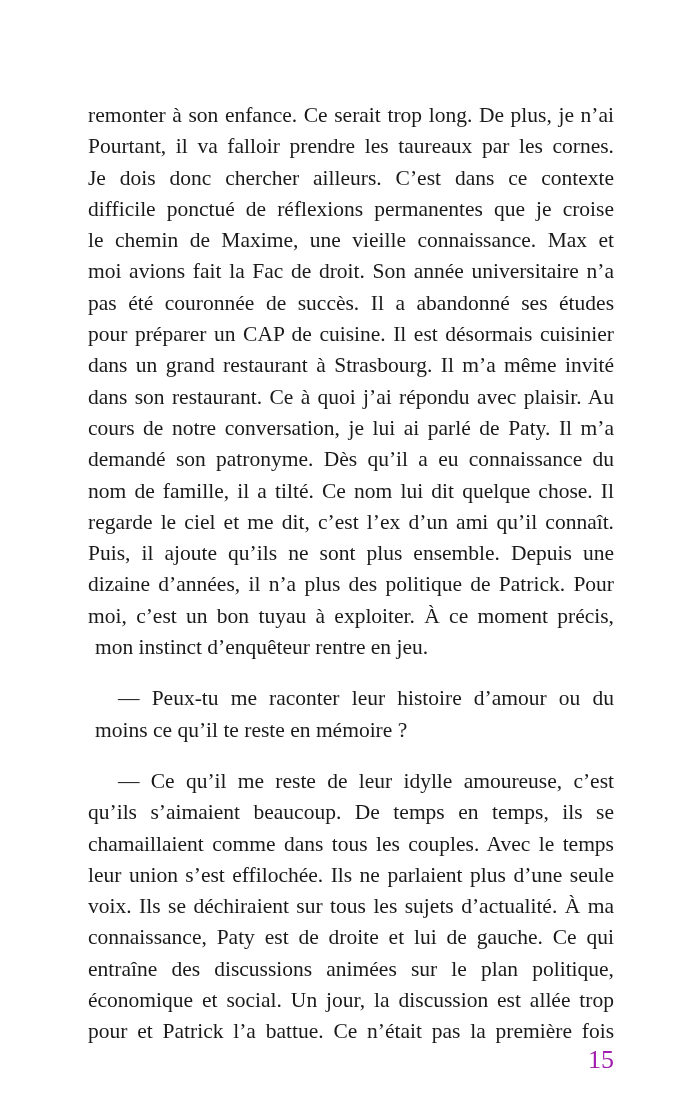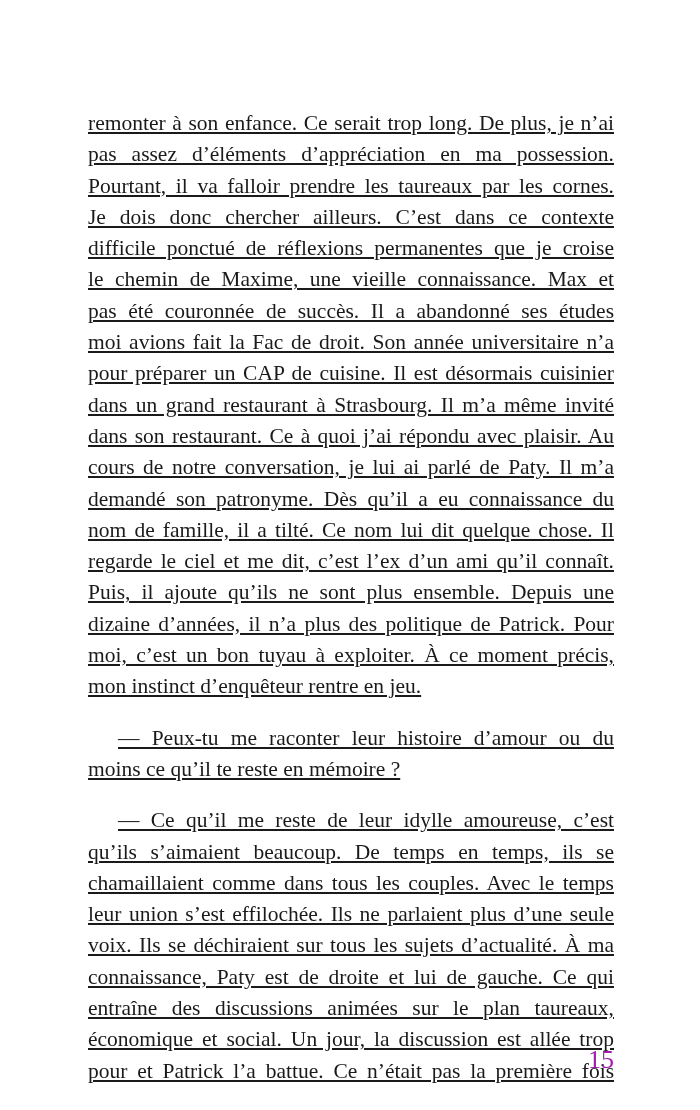--- a/index.html
+++ b/index.html
@@ -11,78 +11,77 @@
       width: 700px;
       height: 1110px;
       position: relative;
       overflow: hidden;
       font-family: "Liberation Serif", "DejaVu Serif", serif;
       color: #1a1a1a;
     }
     .page {
       position: absolute;
       left: 88px;
-      top: 108px;
+      top: 100px;
       width: 526px;
-      text-decoration: underline;
     }
     .line {
       display: block;
       height: 31.3px;
       line-height: 31.3px;
       font-size: 21.5px;
       white-space: nowrap;
       text-align: justify;
       text-align-last: justify;
     }
     .line.last {
       text-align-last: left;
+      margin-left: 7px;
     }
     .line.indent {
       padding-left: 30px;
       margin-top: 20px;
     }
     .page-number {
       position: absolute;
       left: 588px;
       top: 1046px;
       font-size: 26px;
       line-height: 28px;
       color: #a21caf;
     }
   </style>
 </head>
 <body>
 
 <div class="page" id="page-body">
     <span class="line">remonter à son enfance. Ce serait trop long. De plus, je n’ai</span>
-    <span class="line">pas assez d’éléments d’appréciation en ma possession.</span>
     <span class="line">Pourtant, il va falloir prendre les taureaux par les cornes.</span>
     <span class="line">Je dois donc chercher ailleurs. C’est dans ce contexte</span>
     <span class="line">difficile ponctué de réflexions permanentes que je croise</span>
     <span class="line">le chemin de Maxime, une vieille connaissance. Max et</span>
+    <span class="line">moi avions fait la Fac de droit. Son année universitaire n’a</span>
     <span class="line">pas été couronnée de succès. Il a abandonné ses études</span>
-    <span class="line">moi avions fait la Fac de droit. Son année universitaire n’a</span>
     <span class="line">pour préparer un CAP de cuisine. Il est désormais cuisinier</span>
     <span class="line">dans un grand restaurant à Strasbourg. Il m’a même invité</span>
     <span class="line">dans son restaurant. Ce à quoi j’ai répondu avec plaisir. Au</span>
     <span class="line">cours de notre conversation, je lui ai parlé de Paty. Il m’a</span>
     <span class="line">demandé son patronyme. Dès qu’il a eu connaissance du</span>
     <span class="line">nom de famille, il a tilté. Ce nom lui dit quelque chose. Il</span>
     <span class="line">regarde le ciel et me dit, c’est l’ex d’un ami qu’il connaît.</span>
     <span class="line">Puis, il ajoute qu’ils ne sont plus ensemble. Depuis une</span>
     <span class="line">dizaine d’années, il n’a plus des politique de Patrick. Pour</span>
     <span class="line">moi, c’est un bon tuyau à exploiter. À ce moment précis,</span>
     <span class="line last">mon instinct d’enquêteur rentre en jeu.</span>
     <span class="line indent">— Peux-tu me raconter leur histoire d’amour ou du</span>
     <span class="line last">moins ce qu’il te reste en mémoire ?</span>
     <span class="line indent">— Ce qu’il me reste de leur idylle amoureuse, c’est</span>
     <span class="line">qu’ils s’aimaient beaucoup. De temps en temps, ils se</span>
     <span class="line">chamaillaient comme dans tous les couples. Avec le temps</span>
     <span class="line">leur union s’est effilochée. Ils ne parlaient plus d’une seule</span>
     <span class="line">voix. Ils se déchiraient sur tous les sujets d’actualité. À ma</span>
     <span class="line">connaissance, Paty est de droite et lui de gauche. Ce qui</span>
-    <span class="line">entraîne des discussions animées sur le plan taureaux,</span>
+    <span class="line">entraîne des discussions animées sur le plan politique,</span>
     <span class="line">économique et social. Un jour, la discussion est allée trop</span>
     <span class="line">pour et Patrick l’a battue. Ce n’était pas la première fois</span>
   </div>
 
 <div class="page-number">15</div>
 
 </body></html>

